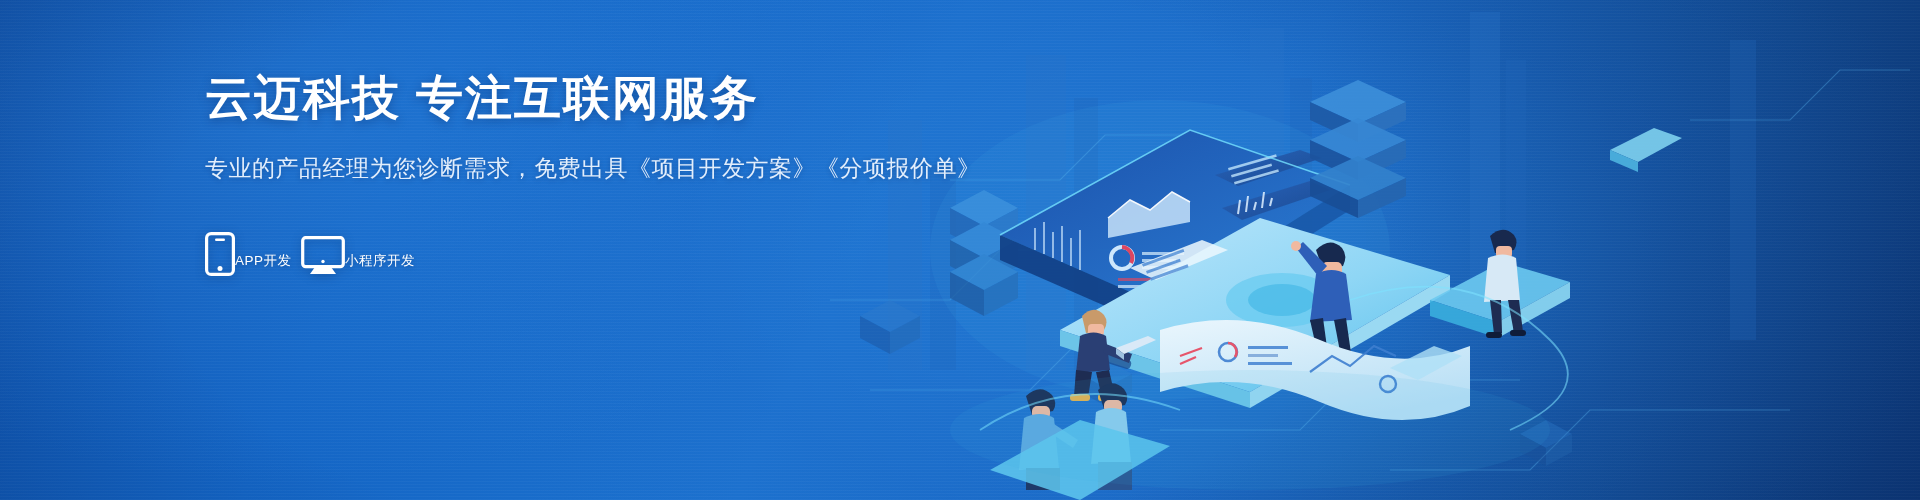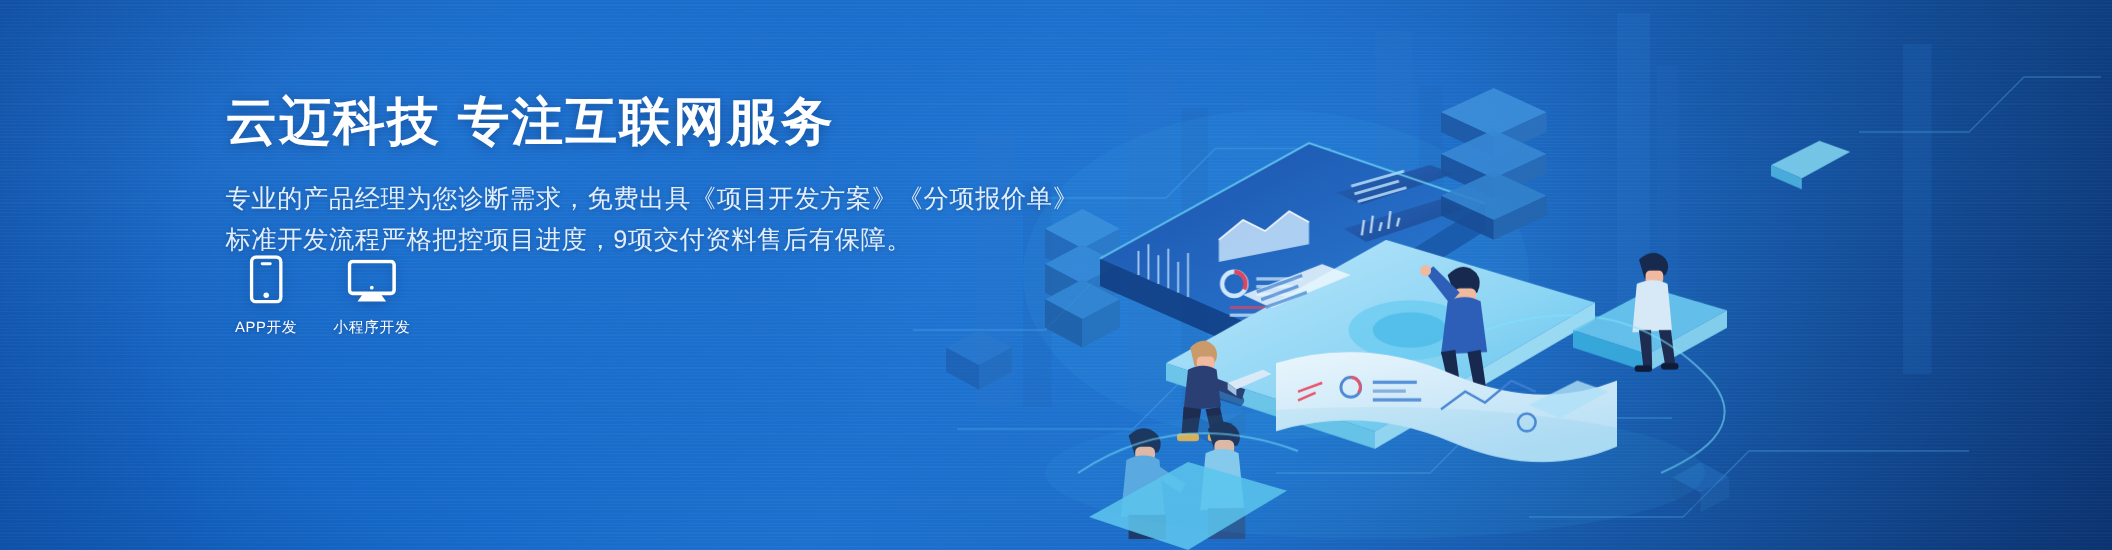--- a/index.html
+++ b/index.html
@@ -16,30 +16,30 @@
   .tex{position:absolute;inset:0;
     background-image:repeating-linear-gradient(0deg, rgba(255,255,255,0.030) 0px, rgba(255,255,255,0.030) 1px, rgba(0,0,0,0) 1px, rgba(0,0,0,0) 3px);
     pointer-events:none;}
   .vign{position:absolute;inset:0;pointer-events:none;
     background:radial-gradient(1500px 760px at 760px 250px, rgba(0,0,0,0) 40%, rgba(4,28,70,0.38) 100%);}
 
   
   .copy{position:absolute;left:205px;top:72px;width:700px;z-index:6;}
   .headline{
     color:#ffffff;font-size:47px;line-height:1.1;font-weight:700;
-    letter-spacing:2px;white-space:nowrap;margin:12px 0 26px 0;
+    letter-spacing:2px;white-space:nowrap;margin:0 0 26px 0;
     text-shadow:0 2px 10px rgba(3,30,80,0.35);
   }
   .sub{color:#e2eefc;font-size:23px;line-height:1.62;letter-spacing:0.5px;
        white-space:nowrap;margin:0;font-weight:400;
        text-shadow:0 1px 5px rgba(3,30,80,0.30);}
 
   
   .services{position:absolute;left:205px;top:232px;display:flex;align-items:flex-end;z-index:6;}
-  .svc{display:flex;flex-direction:column;align-items:center;width:74px;margin-right:22px;}
+  .svc{display:flex;flex-direction:row;align-items:center;width:74px;margin-right:22px;}
   .svc:last-child{margin-right:0;}
   .svc-ico{height:44px;display:flex;align-items:flex-end;justify-content:center;margin-bottom:13px;}
   .svc-ico svg{display:block;filter:drop-shadow(0 2px 5px rgba(3,30,80,0.30));}
   .svc-lbl{color:#ffffff;font-size:13.5px;letter-spacing:0.5px;white-space:nowrap;
            text-shadow:0 1px 4px rgba(3,30,80,0.35);}
 
   
   .art{position:absolute;left:830px;top:0;width:1090px;height:500px;z-index:3;}
   .art svg{position:absolute;inset:0;width:100%;height:100%;}
 </style>
@@ -310,21 +310,20 @@
 
       <ellipse cx="420" cy="430" rx="300" ry="60" fill="#3fb0e0" opacity="0.10"></ellipse>
     </svg>
   </div>
 
   <div class="vign"></div>
 
   <div class="copy">
     <h1 class="headline">云迈科技 专注互联网服务</h1>
     <p class="sub">专业的产品经理为您诊断需求，免费出具《项目开发方案》《分项报价单》</p>
-    <p class="sub">标准开发流程严格把控项目进度，9项交付资料售后有保障。</p>
   </div>
 
   <div class="services">
 
     <div class="svc">
       <span class="svc-ico">
         <svg width="30" height="44" viewBox="0 0 30 44">
           <rect x="1.6" y="1.6" width="26.8" height="40.8" rx="4.5" fill="none" stroke="#ffffff" stroke-width="3.2"></rect>
           <rect x="10" y="6.5" width="10" height="2.6" rx="1.3" fill="#ffffff"></rect>
           <circle cx="15" cy="36.5" r="2.5" fill="#ffffff"></circle>

